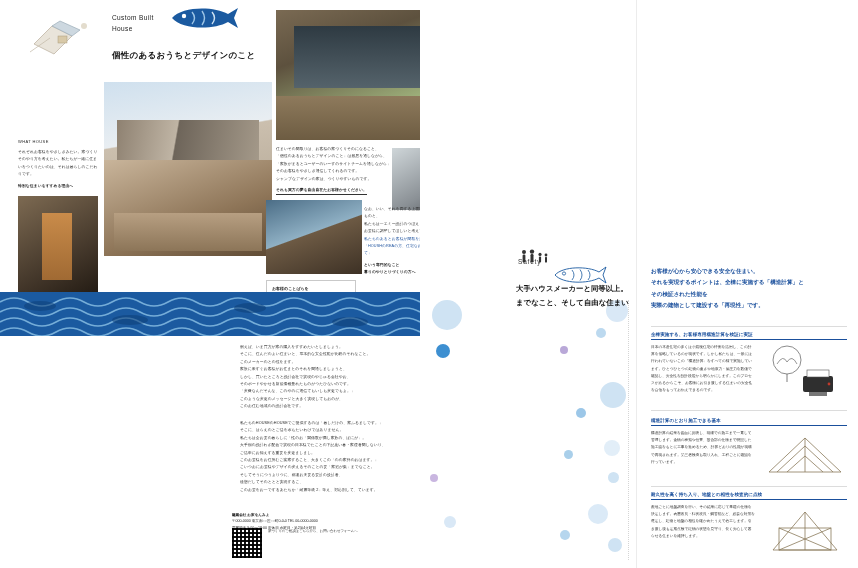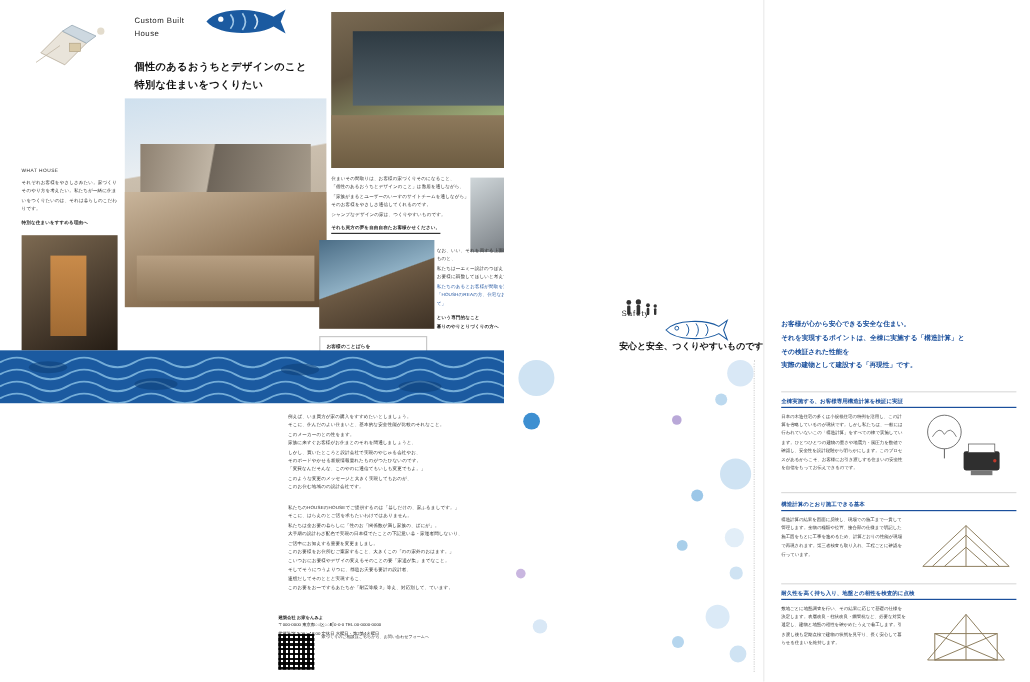--- a/index.html
+++ b/index.html
@@ -260,21 +260,20 @@
         <path d="M4 14 C14 2, 46 2, 60 10 L70 4 L66 14 L70 24 L60 18 C46 26, 14 26, 4 14 Z" fill="#1b5aa0"></path>
         <circle cx="16" cy="12" r="2.2" fill="#fff"></circle>
         <path d="M24 8 q5 6 0 12" stroke="#9fc6e6" stroke-width="1.4" fill="none"></path>
         <path d="M34 7 q5 7 0 14" stroke="#9fc6e6" stroke-width="1.4" fill="none"></path>
         <path d="M44 8 q5 6 0 12" stroke="#cfe3f3" stroke-width="1.4" fill="none"></path>
       </svg>
     </div>
 
     <div class="headline">
       <div>個性のあるおうちとデザインのこと</div>
-      <div>特別な住まいをつくりたい</div>
     </div>
 
     <div class="photo ph-house"></div>
     <div class="photo ph-living"></div>
     <div class="photo ph-door"></div>
     <div class="photo ph-deck"></div>
     <div class="photo ph-bike"></div>
     <div class="photo ph-family"></div>
     <div class="photo ph-garden"></div>
 
@@ -396,21 +395,22 @@
   <div class="safety-fish">
     <svg viewBox="0 0 56 22">
       <path d="M3 11 C11 2, 36 2, 47 8 L54 3 L51 11 L54 19 L47 14 C36 20, 11 20, 3 11 Z" fill="none" stroke="#1b5aa0" stroke-width="0.9"></path>
       <circle cx="12" cy="9.5" r="1.6" fill="none" stroke="#1b5aa0" stroke-width="0.8"></circle>
       <path d="M20 6 q4 5 0 10" stroke="#1b5aa0" stroke-width="0.8" fill="none"></path>
       <path d="M28 5.5 q4 5.5 0 11" stroke="#1b5aa0" stroke-width="0.8" fill="none"></path>
       <path d="M36 6 q4 5 0 10" stroke="#1b5aa0" stroke-width="0.8" fill="none"></path>
     </svg>
   </div>
   <div class="safety-h">
-    <div>安心と安全、つくりやすいものです</div>
+    <div>大手ハウスメーカーと同等以上。</div>
+    <div>までなこと、そして自由な住まい</div>
   </div>
 
   <div class="panel-right">
 
     <div class="r-head">
       <div>お客様が心から安心できる安全な住まい。</div>
       <div>それを実現するポイントは、全棟に実施する「構造計算」と</div>
       <div>その検証された性能を</div>
       <div>実際の建物として建設する「再現性」です。</div>
     </div>

